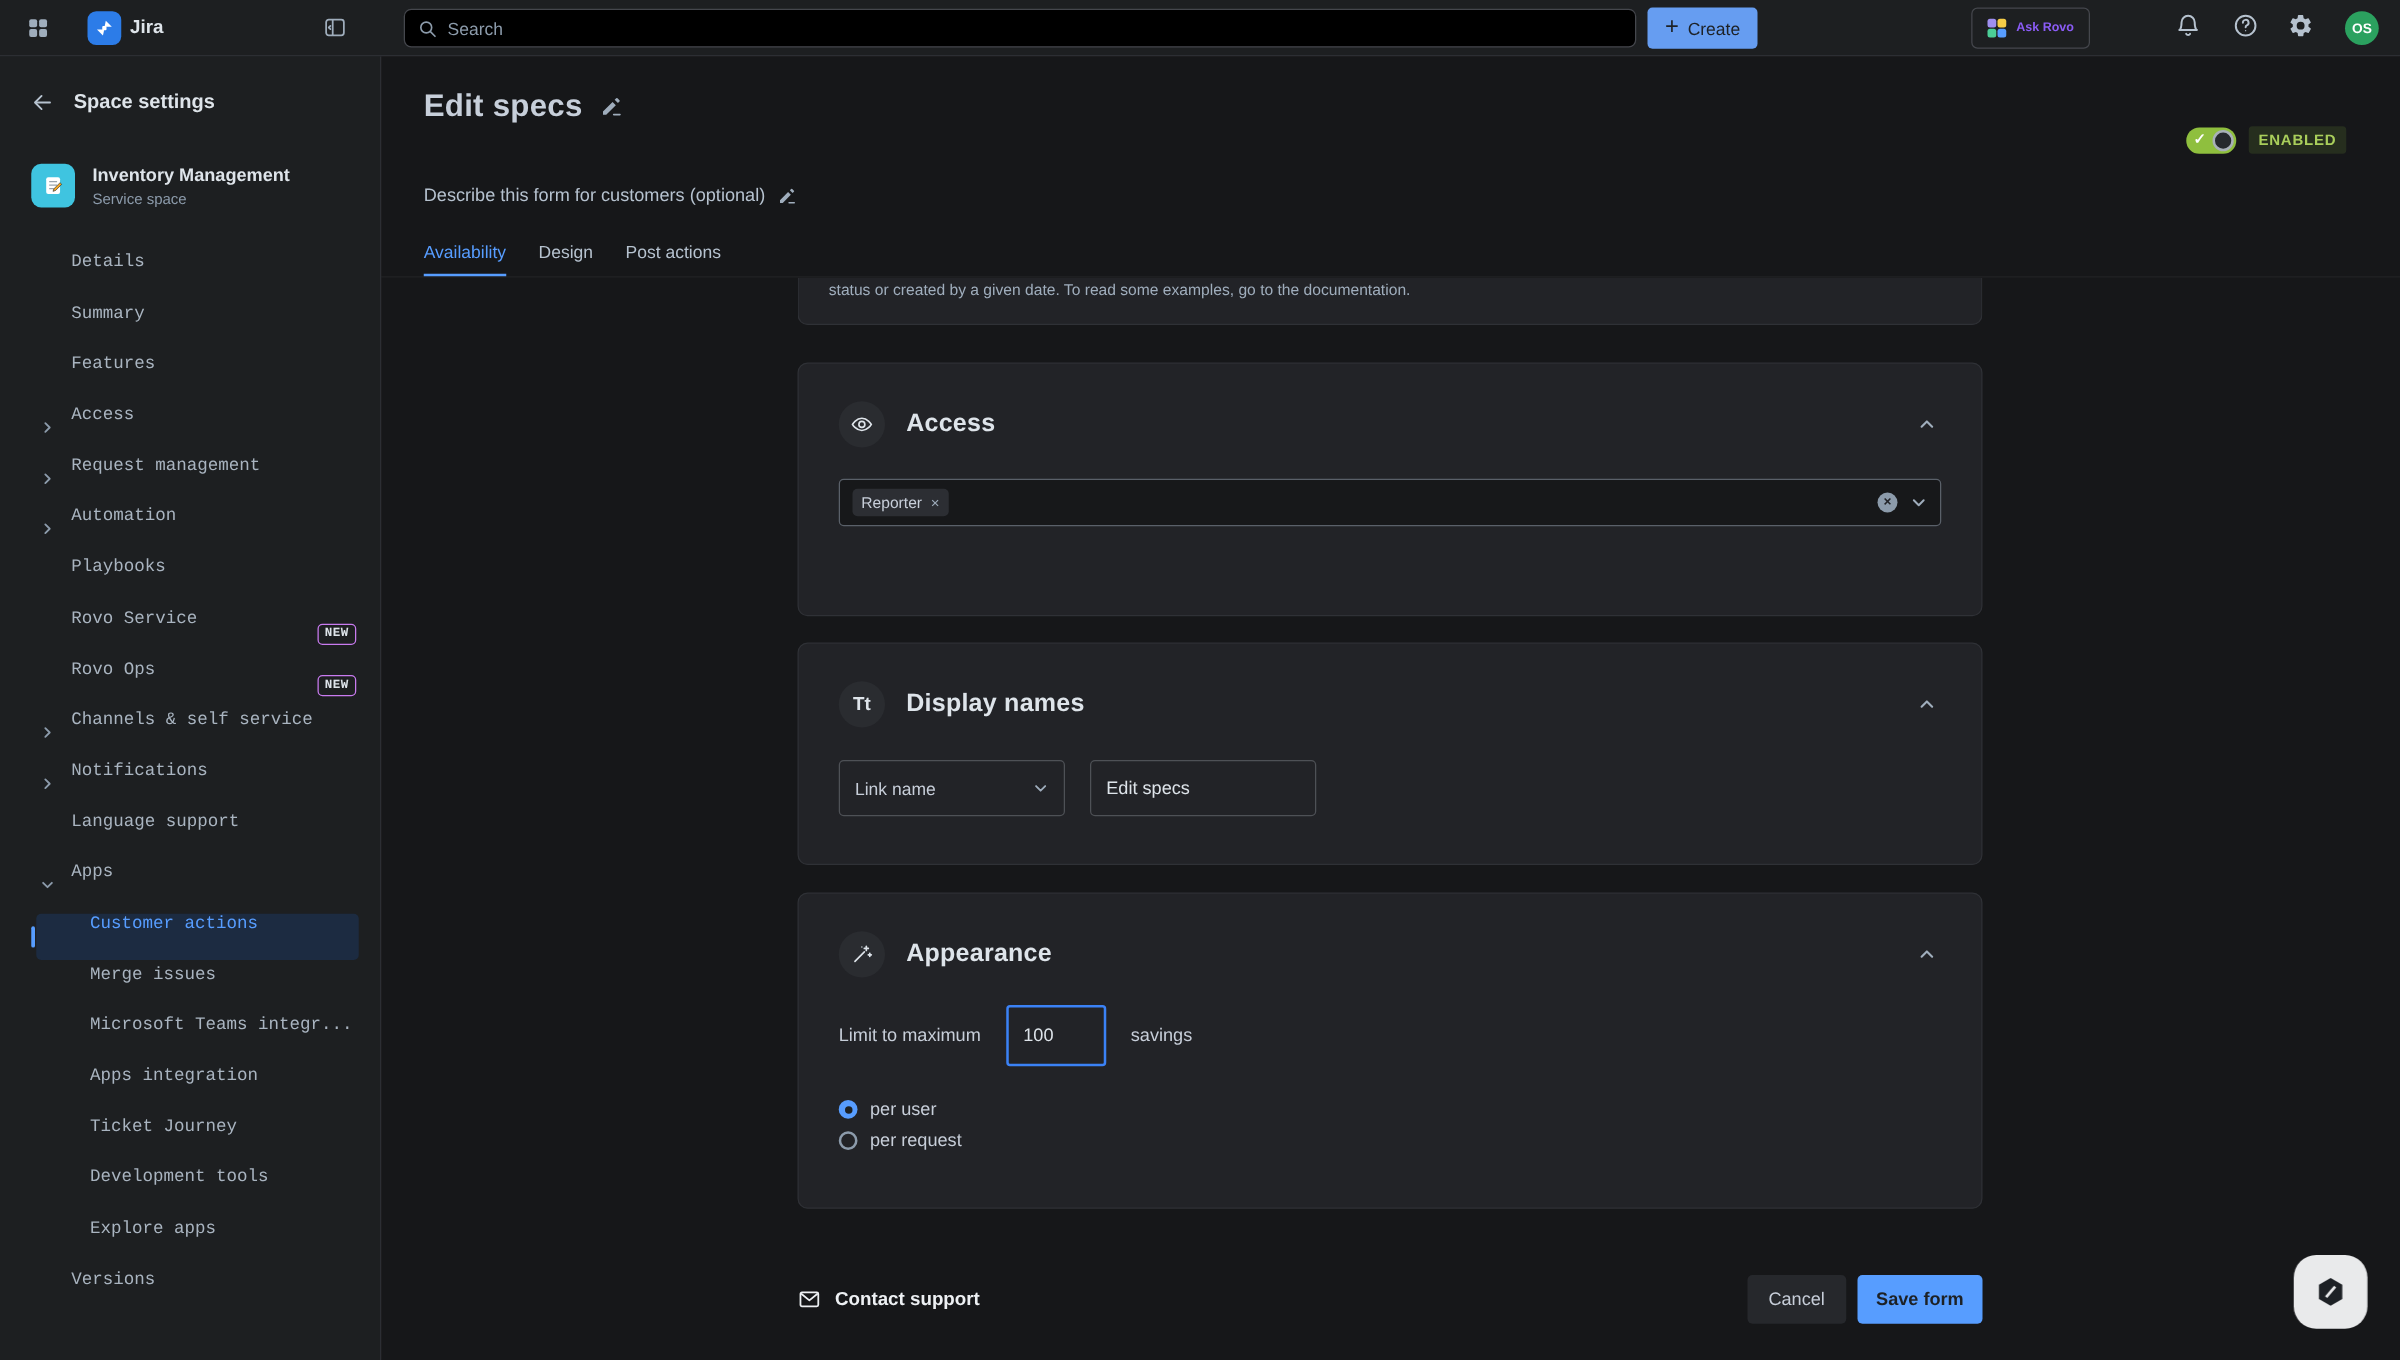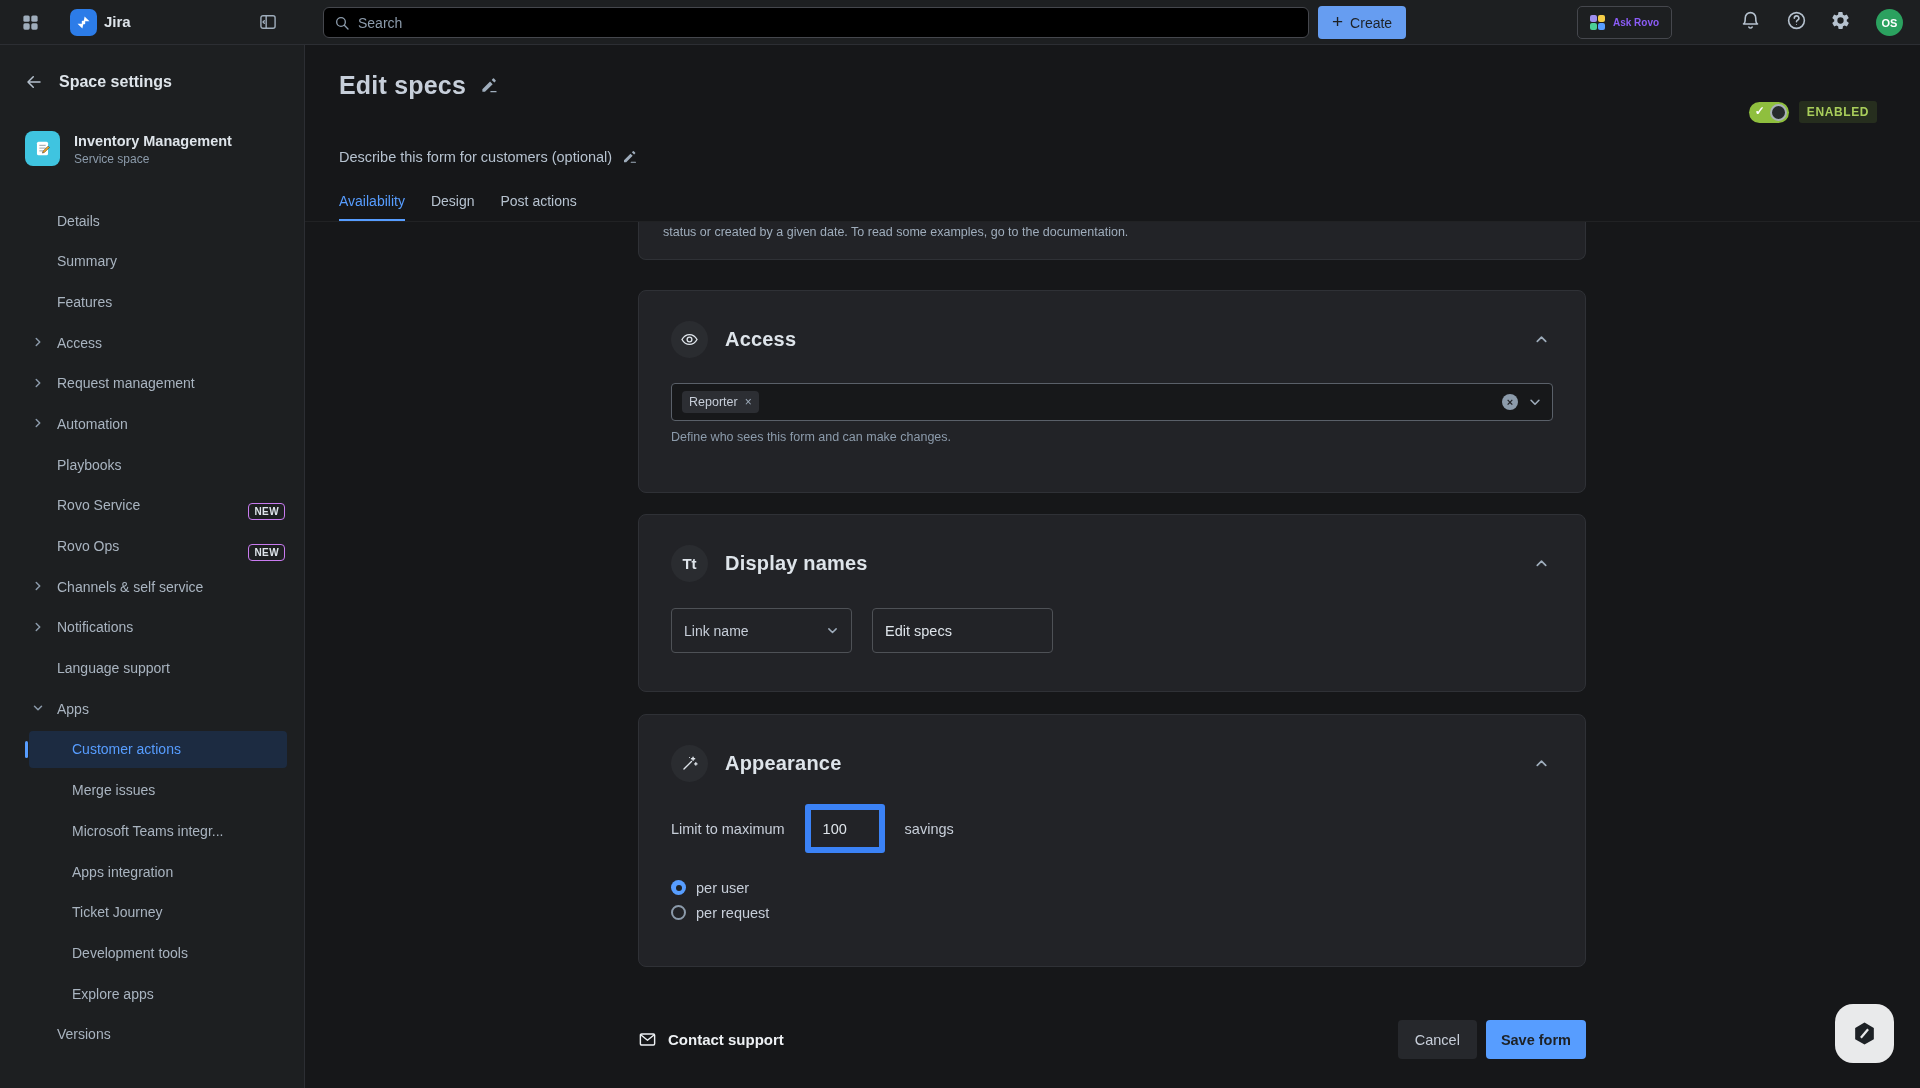--- a/index.html
+++ b/index.html
@@ -44,22 +44,22 @@
   .sb-back { position:absolute; left:25px; top:28px; display:flex; align-items:center; gap:16px;
     cursor:pointer; }
   .sb-back-label { font-size:16px; font-weight:700; color:#DEE4EA; }
   .sb-space { position:absolute; left:25px; top:86px; display:flex; align-items:center; gap:14px; }
   .space-icon { width:35px; height:35px; border-radius:8px; background:#3FC4E0;
     display:flex; align-items:center; justify-content:center; }
   .sb-space-name { font-size:14.5px; font-weight:700; color:#DEE4EA; line-height:18px; }
   .sb-space-type { font-size:12px; color:#8C9BAB; margin-top:2px; }
   .nav-list { position:absolute; left:0; top:157px; width:305px; }
   .nav-item { position:relative; height:37px; margin:0 18px 3.7px 29px; border-radius:4px;
-    display:flex; align-items:center; padding-left:28px; font-size:14px; font-weight:500;
-    color:#A9B4C0; cursor:pointer; }
+    display:flex; align-items:flex-start; padding-left:28px; font-size:14px; font-weight:500;
+    color:#A9B4C0; cursor:pointer;font-family:Liberation Mono, monospace; }
   .nav-item .chev { position:absolute; left:2px; top:11px; }
   .nav-item.indent { padding-left:43px; }
   .nav-item.selected { background:#1C2B41; color:#579DFF; }
   .nav-item.selected::before { content:""; position:absolute; left:-4px; top:10px; width:3px;
     height:17px; border-radius:2px; background:#579DFF; }
   .badge-new { margin-left:auto; margin-right:2px; font-size:10px; font-weight:700;
     color:#DEE4EA; border:1px solid #C97BF0; border-radius:4px; padding:2px 5px; letter-spacing:.4px;margin-top:12px; }
 
   
   .main { position:fixed; left:305px; top:45px; right:0; bottom:0; background:#161719; }
@@ -115,21 +115,21 @@
     display:flex; align-items:center; padding:0 12px; font-size:14px; color:#C7CED9;
     background:transparent; cursor:pointer; }
   .dropdown .dd-chev { margin-left:auto; }
   .text-input { width:181px; height:45px; border:1px solid #4E5156; border-radius:4px;
     background:transparent; color:#DEE4EA; font-size:14.5px; padding:0 12px;
     font-family:"Liberation Sans", sans-serif; outline:none; }
 
   .appearance-card { height:253px; margin-top:22px; }
   .limit-row { margin-top:22px; display:flex; align-items:center; gap:20px; }
   .limit-label, .limit-suffix { font-size:14.5px; color:#C7CED9; }
-  .num-input { width:80px; height:49px; border:6px solid #3b82f6; border-radius:3px;
+  .num-input { width:80px; height:49px; border:2px solid #3b82f6; border-radius:3px;
     background:transparent; color:#DEE4EA; font-size:14.5px; padding:0 12px;
     font-family:"Liberation Sans", sans-serif; outline:none; }
   .radio-group { margin-top:22px; }
   .radio-row { display:flex; align-items:center; gap:10px; height:25px; cursor:pointer; }
   .radio { width:15px; height:15px; border-radius:50%; }
   .radio.on { background:#579DFF; position:relative; }
   .radio.on::after { content:""; position:absolute; left:4.5px; top:4.5px; width:6px; height:6px;
     border-radius:50%; background:#1D2125; }
   .radio.off { border:2px solid #8C9BAB; background:transparent; }
   .radio-label { font-size:14.5px; color:#C7CED9; }
@@ -393,21 +393,20 @@
             <span>Reporter</span>
             <span class="chip-x">×</span>
           </span>
           <span class="select-right">
             <span class="clear-circle">×</span>
             <svg width="14" height="14" viewBox="0 0 16 16" fill="none" stroke="#9FADBC" stroke-width="1.8" stroke-linecap="round" stroke-linejoin="round">
               <path d="M3.5 6 8 10.5 12.5 6"></path>
             </svg>
           </span>
         </div>
-        <p class="helper">Define who sees this form and can make changes.</p>
       </section>
 
       <section class="card card-std display-card">
         <div class="card-head">
           <div class="card-icon" style="font-size:15px;font-weight:600;">Tt</div>
           <h2 class="card-title">Display names</h2>
           <div class="card-collapse">
             <svg width="15" height="15" viewBox="0 0 16 16" fill="none" stroke="#9FADBC" stroke-width="1.8" stroke-linecap="round" stroke-linejoin="round">
               <path d="M3.5 10 8 5.5 12.5 10"></path>
             </svg>

